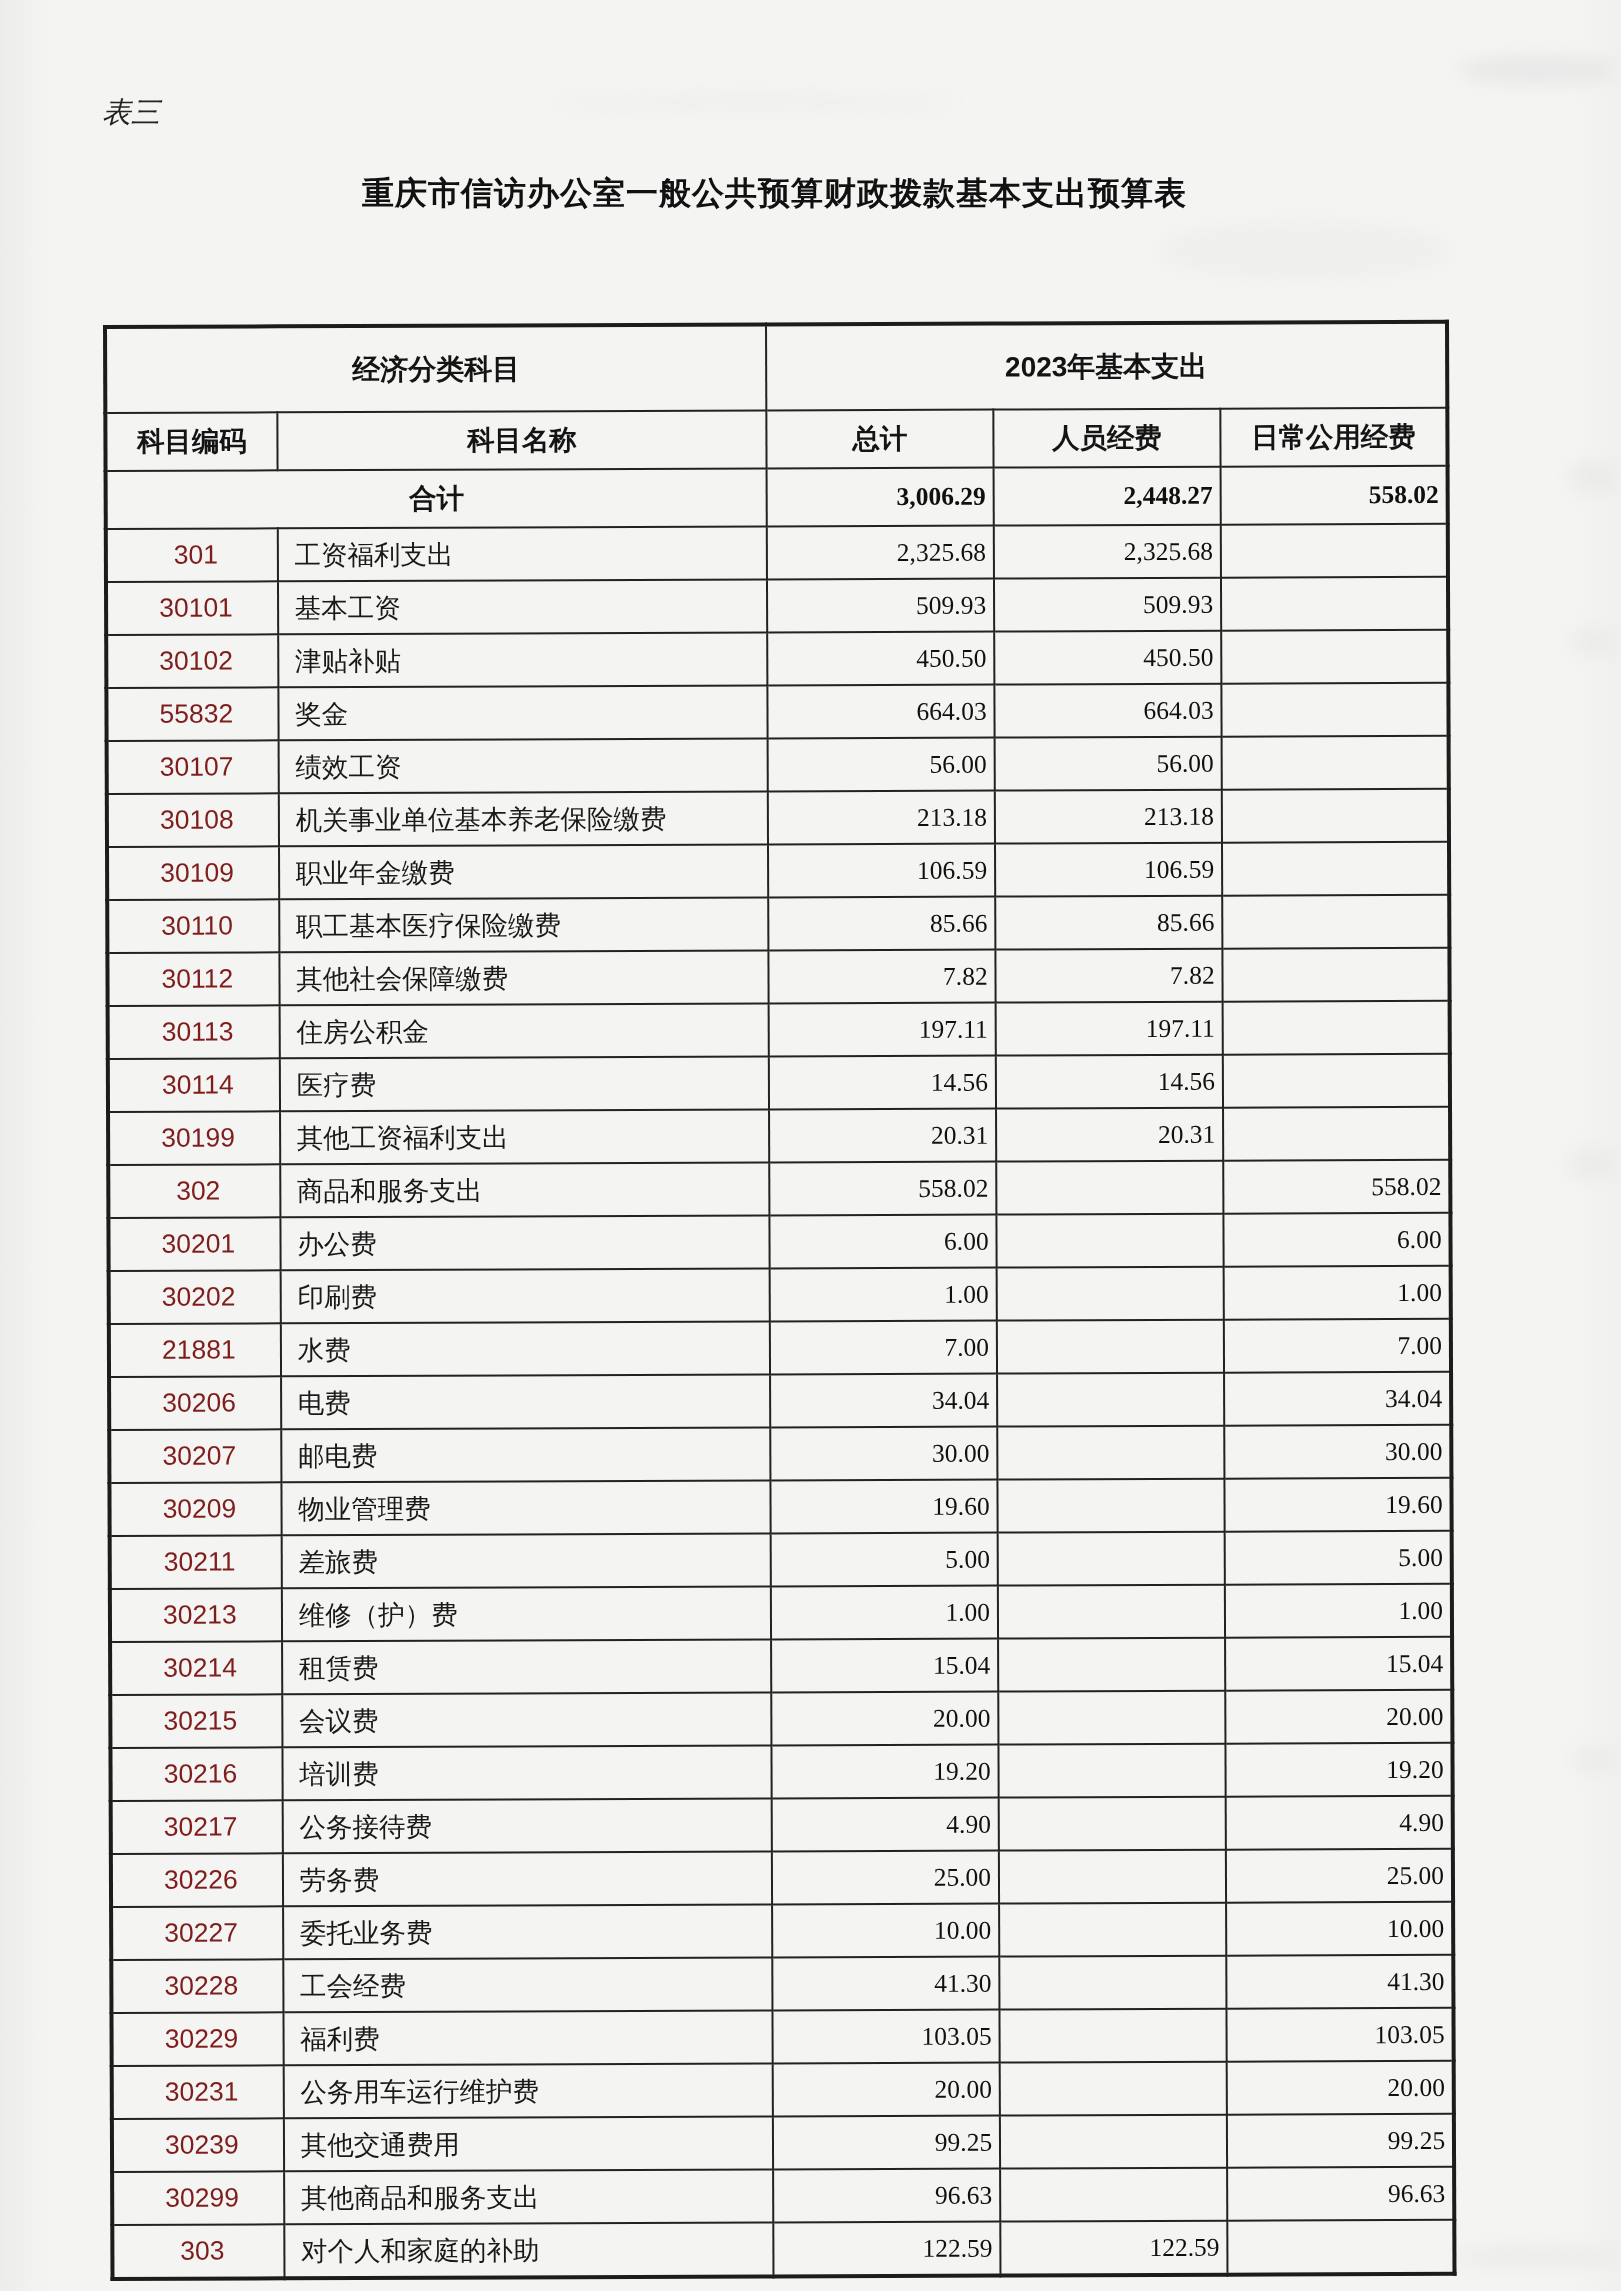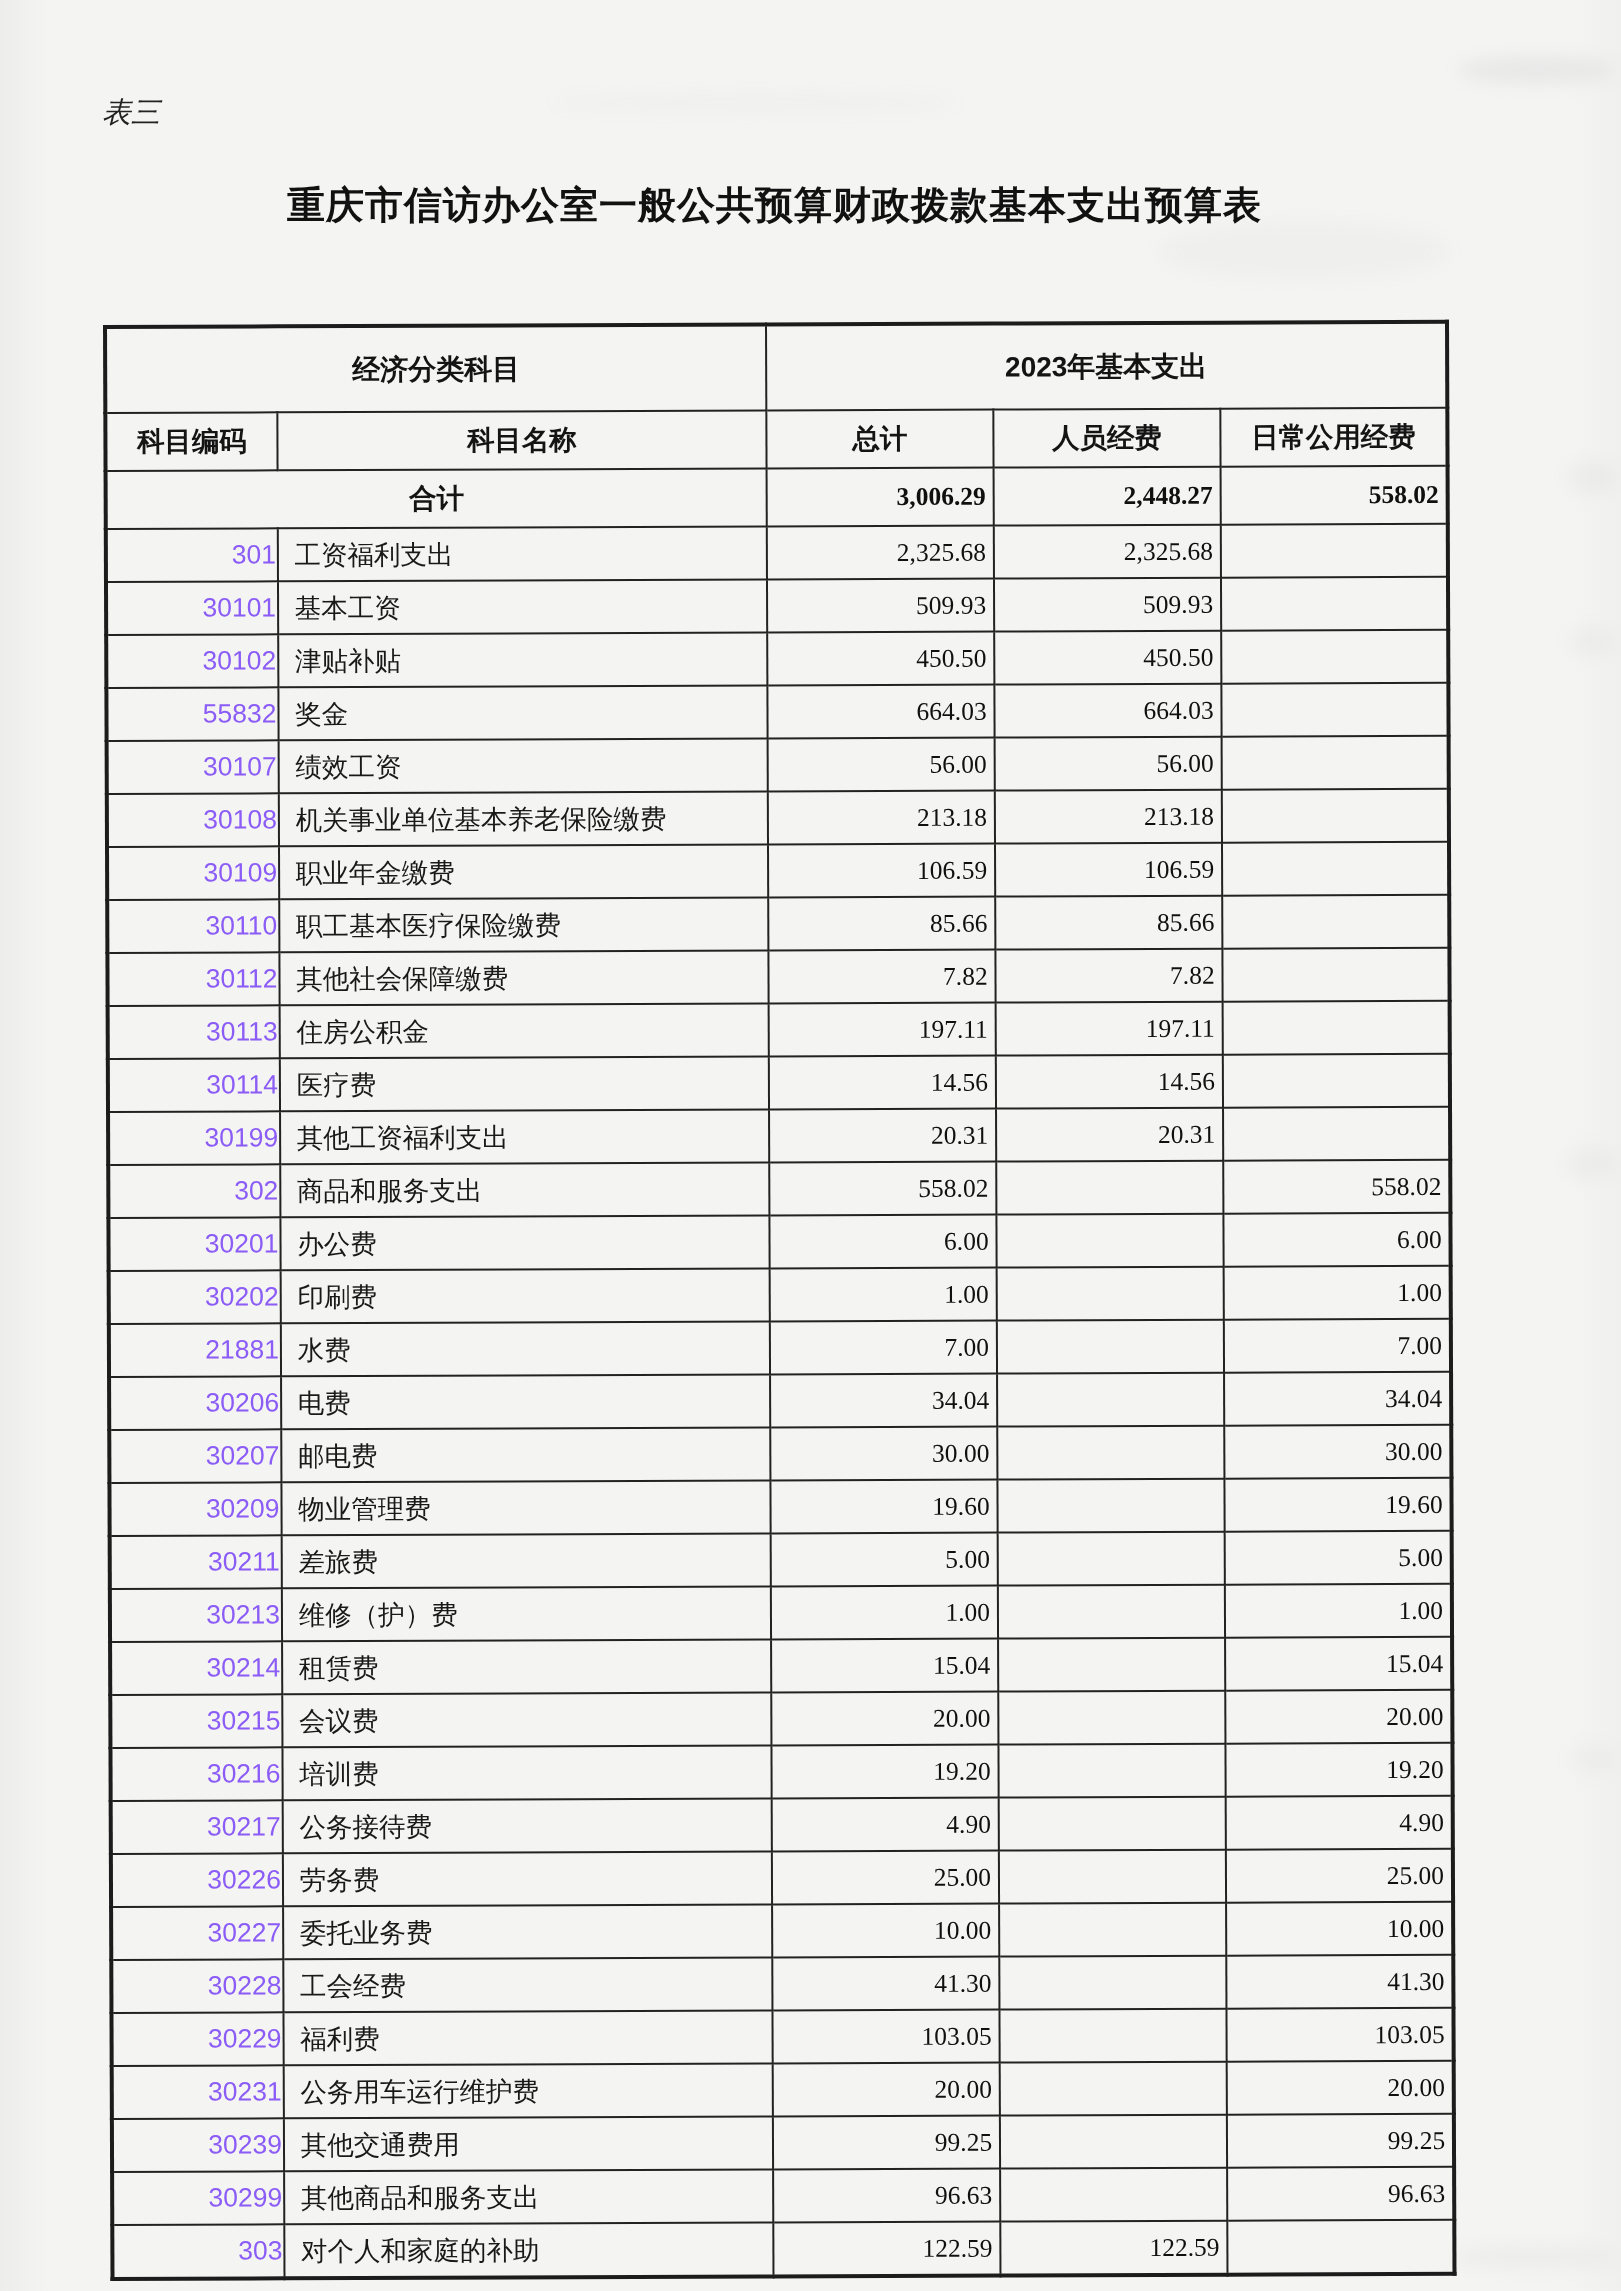--- a/index.html
+++ b/index.html
@@ -9,22 +9,22 @@
     font-family:"Liberation Serif", serif;
     color:#151515;
   }
   .sheet{position:absolute;inset:0;}
   .corner-label{
     position:absolute;left:102px;top:93px;
     font-size:29px;font-style:italic;color:#222;
     font-family:"Liberation Serif", serif;
   }
   .doc-title{
-    position:absolute;left:103px;top:180px;width:1343px;
-    text-align:center;font-size:38px;font-weight:bold;color:#111;
+    position:absolute;left:103px;top:172px;width:1343px;
+    text-align:center;font-size:32px;font-weight:bold;color:#111;
     font-family:"Liberation Sans", sans-serif;
     letter-spacing:1px;
   }
   .unit-note{
     position:absolute;left:956px;top:291px;width:490px;
     text-align:right;font-size:24.5px;color:#1b1b1b;
     font-family:"Liberation Serif", serif;
   }
   .table-wrap{
     position:absolute;left:103px;top:325px;width:1343px;
@@ -48,21 +48,21 @@
     font-family:"Liberation Sans", sans-serif;color:#141414;
   }
   tr.total-row td{height:54px;font-weight:bold;text-align:right;}
   tr.total-row td.total-label{
     text-align:center;font-size:27.4px;color:#141414;
     font-family:"Liberation Serif", serif;
   }
   tbody#rows tr td{height:49px;}
   td.code{
     font-family:"Liberation Sans", sans-serif;
-    font-size:26.5px;color:#8b5cf6;text-align:right;padding-left:7.8px;
+    font-size:26.5px;color:#7f1d1d;text-align:center;padding-left:7.8px;
   }
   td.name{
     font-size:26.5px;color:#191919;text-align:left;padding-left:15.7px;
     font-family:"Liberation Serif", serif;
   }
   td.num{
     font-family:"Liberation Serif", serif;
     font-size:25.5px;color:#101010;text-align:right;padding-right:6.9px;
   }
   

